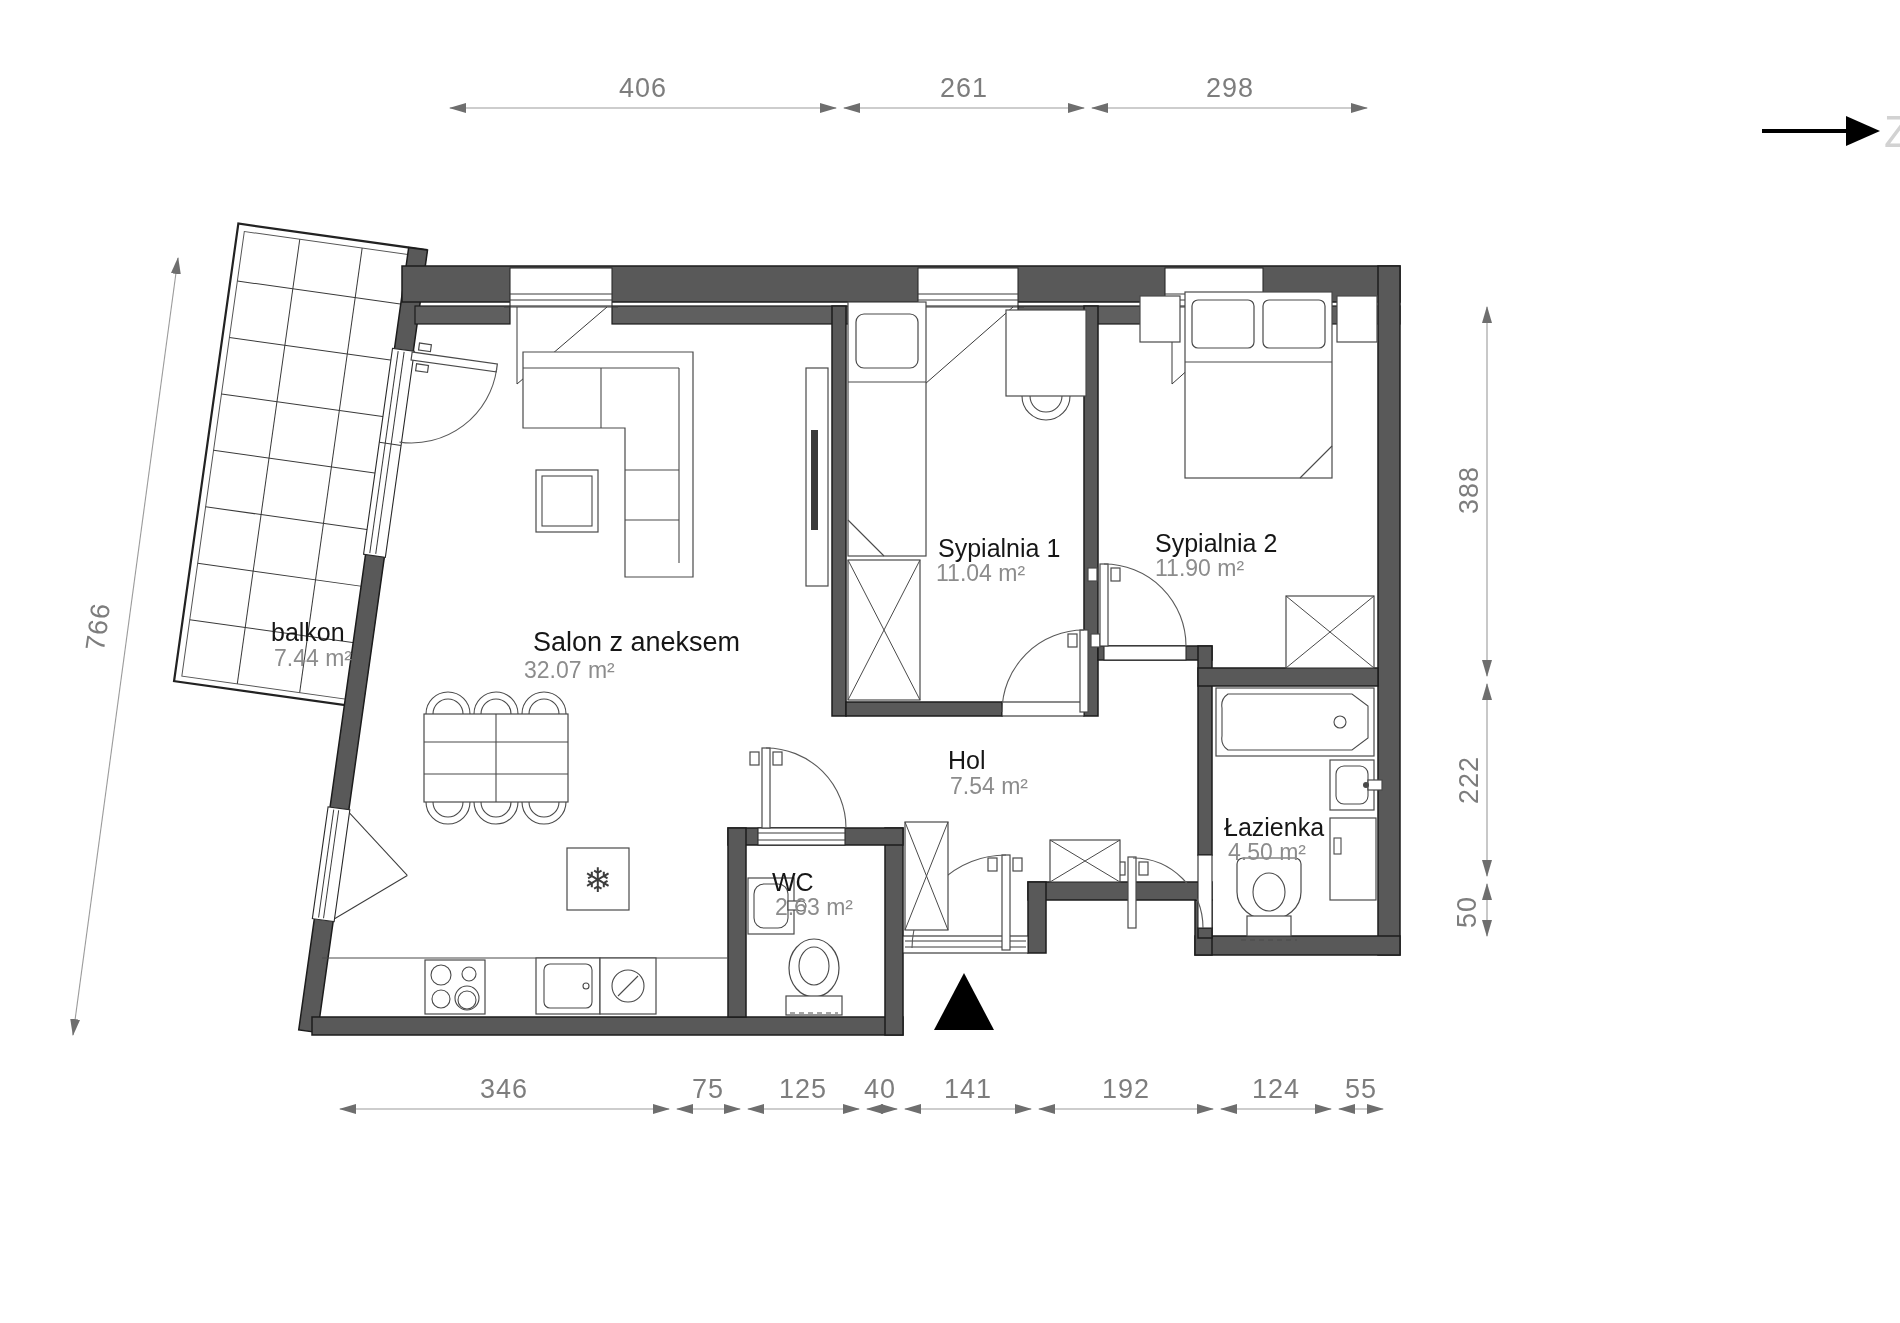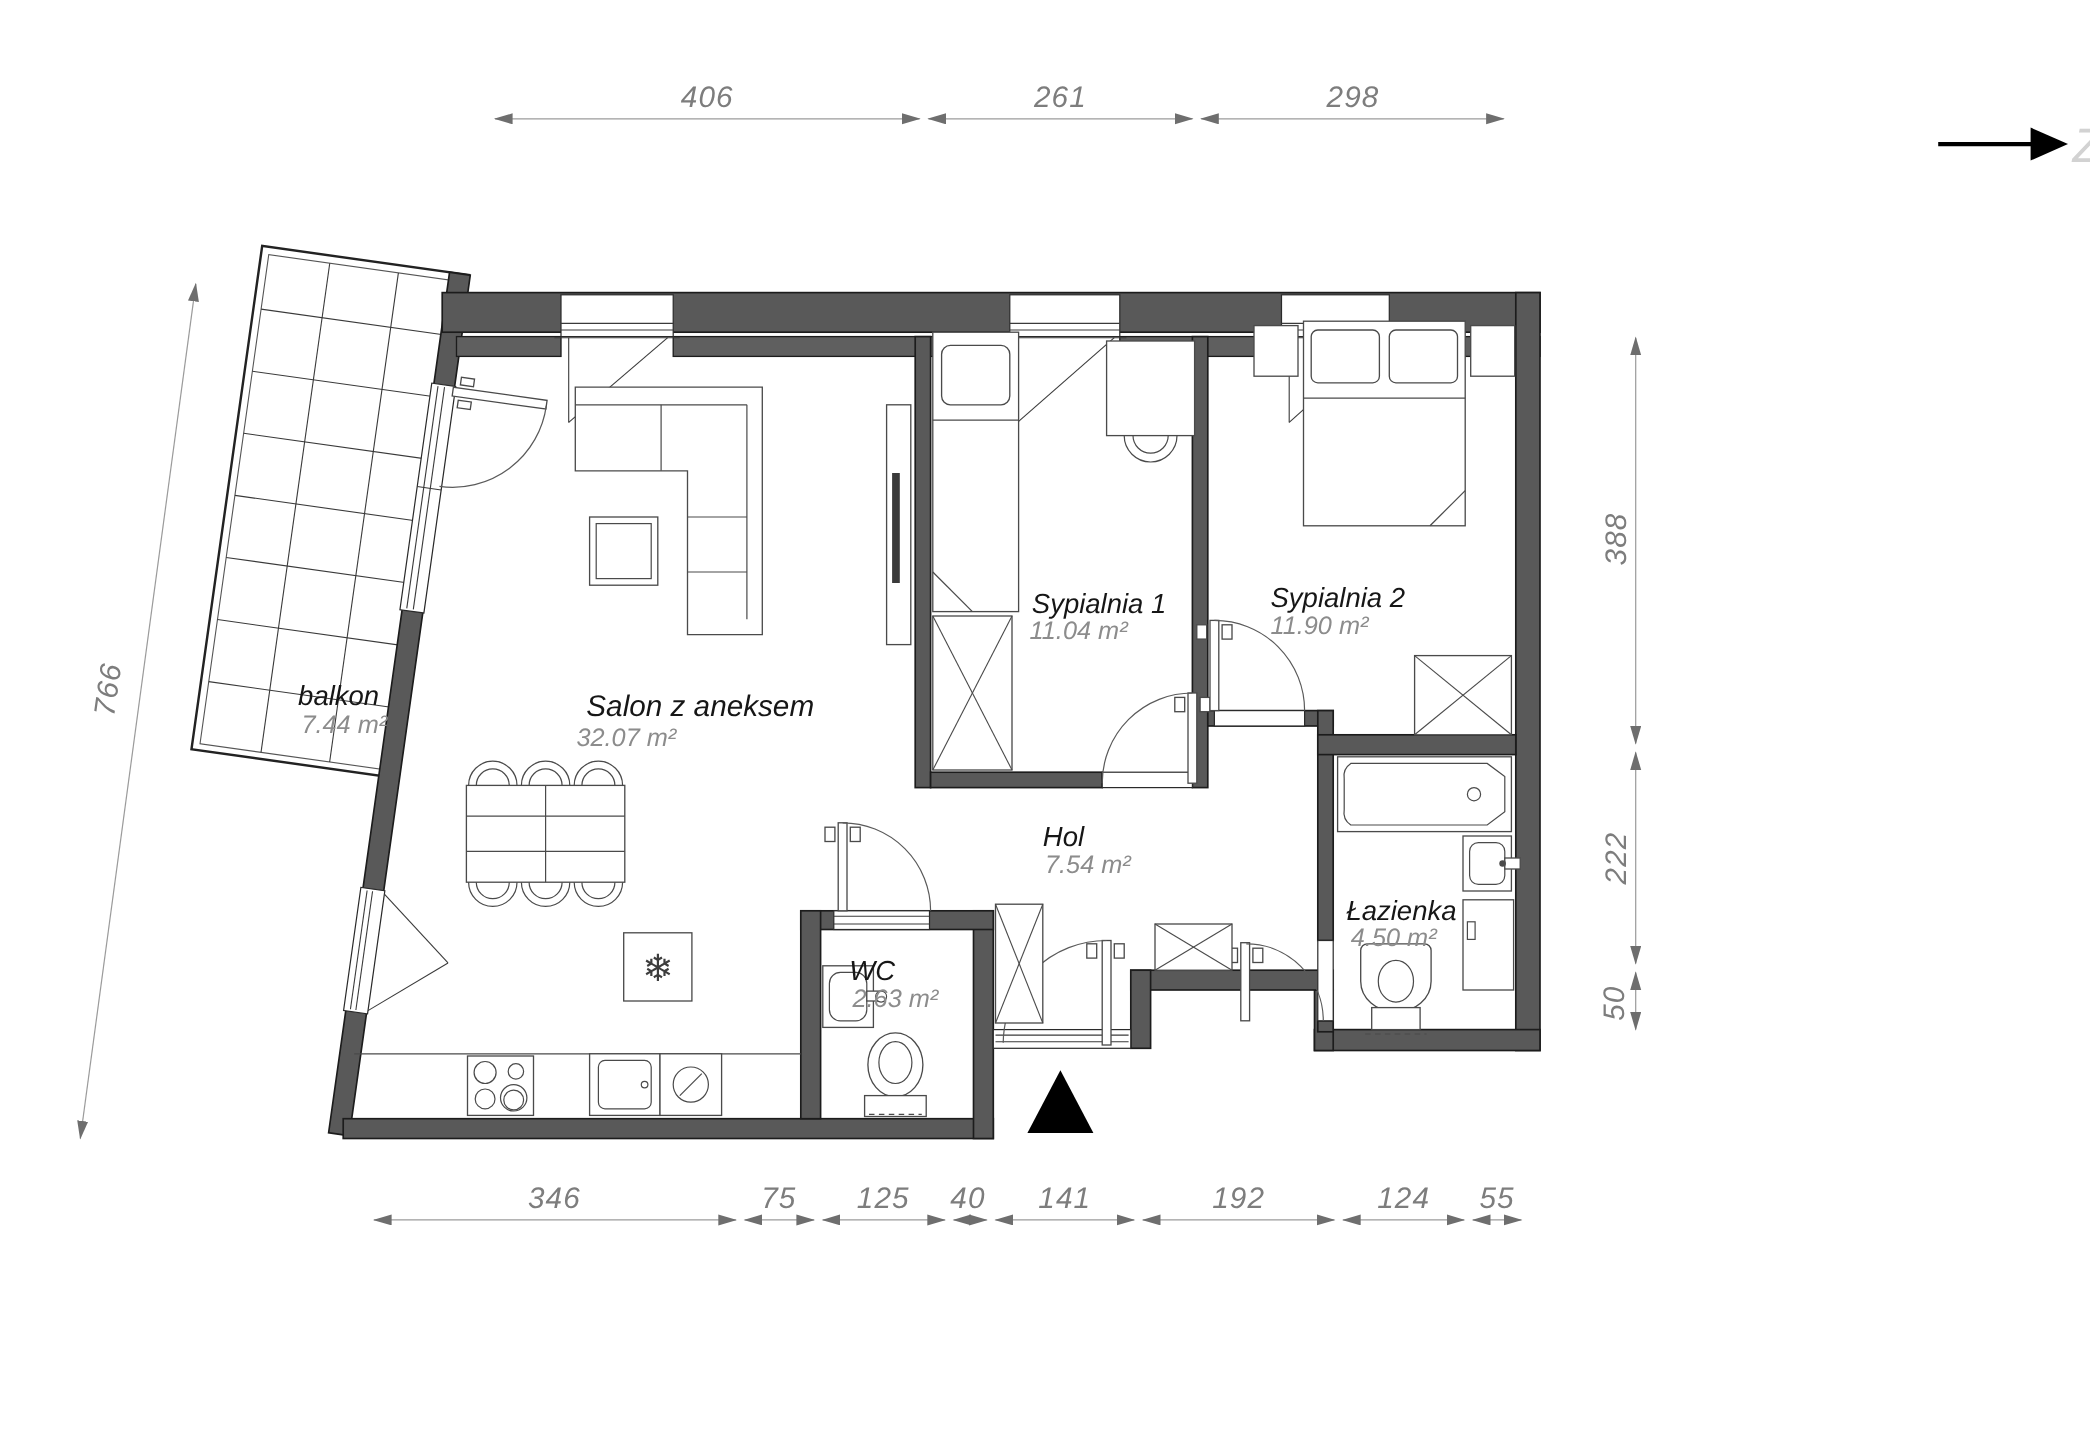--- a/index.html
+++ b/index.html
@@ -1,16 +1,16 @@
 <!DOCTYPE html>
 <html><head>
 <meta charset="utf-8">
 <style>
   html,body{margin:0;padding:0;background:#fff;}
-  .stage{width:1900px;height:1323px;position:relative;background:#fff;overflow:hidden;font-style:italic;}
+  .stage{width:1900px;height:1323px;position:relative;background:#fff;overflow:hidden;}
   svg{display:block;}
   svg text{font-family:"Liberation Sans","DejaVu Sans",sans-serif;}
   .wall{fill:#595959;stroke:#1c1c1c;stroke-width:1.5;}
   .wall2{fill:#5f5f5f;stroke:#1c1c1c;stroke-width:1.2;}
   .open{fill:#ffffff;stroke:#2a2a2a;stroke-width:1.1;}
   .frame{stroke:#3a3a3a;stroke-width:1;fill:none;}
   .furn{fill:#ffffff;stroke:#4a4a4a;stroke-width:1.2;}
   .furnln{stroke:#4a4a4a;stroke-width:1.1;fill:none;}
   .arc{stroke:#5a5a5a;stroke-width:1.1;fill:none;}
   .dimln{stroke:#9b9b9b;stroke-width:1.1;fill:none;}

